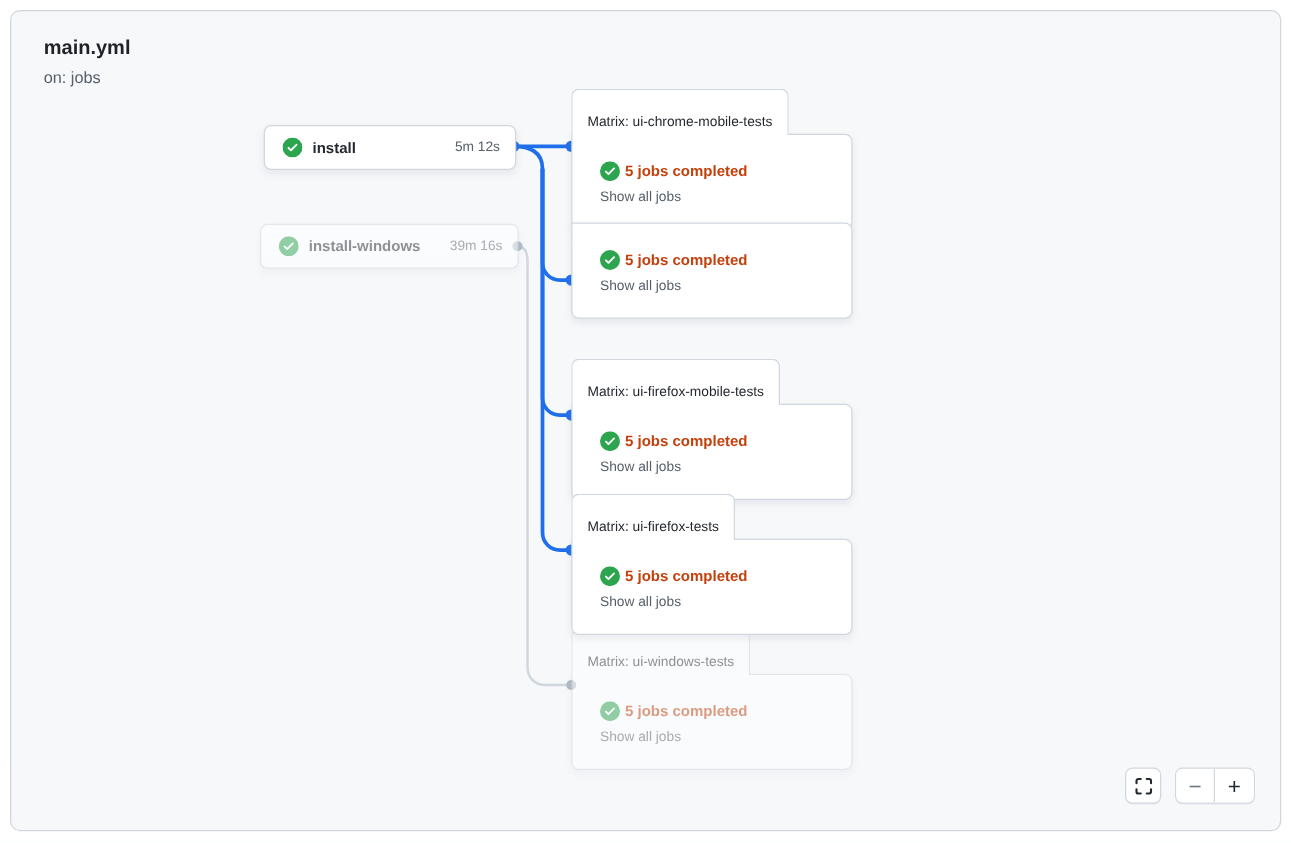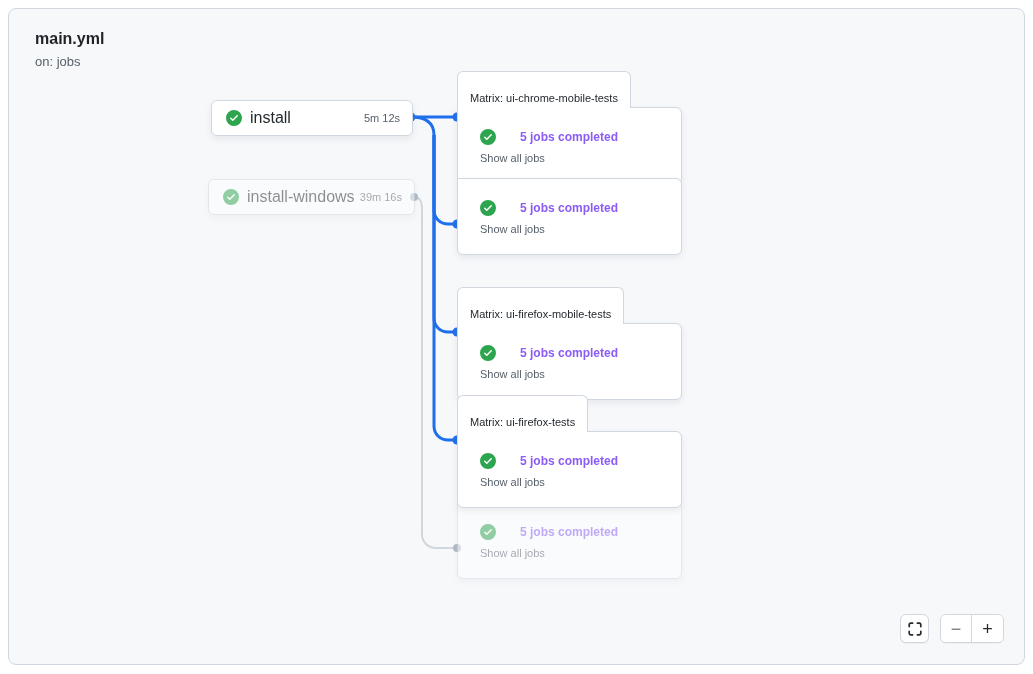--- a/index.html
+++ b/index.html
@@ -8,35 +8,35 @@
          border:1px solid #d0d7de;border-radius:8px;overflow:hidden;}
   .wf-header{position:absolute;left:26px;top:20px;}
   .wf-title{font-size:16px;font-weight:700;color:#1f2328;line-height:1.3;}
   .wf-trigger{font-size:13px;color:#57606a;margin-top:4px;}
 
   svg.edges{position:absolute;left:0;top:0;width:1015px;height:655px;pointer-events:none;}
 
   .job-node{position:absolute;height:36px;background:#ffffff;border:1px solid #d0d7de;border-radius:6px;
             box-shadow:0 3px 6px rgba(140,149,159,0.15);display:flex;align-items:center;
             padding:0 12px 0 14px;box-sizing:border-box;cursor:pointer;}
-  .job-node .job-label{font-size:16px;font-weight:400;color:#24292f;margin-left:8px;}
+  .job-node .job-label{font-size:12px;font-weight:700;color:#24292f;margin-left:8px;}
   .job-node .job-duration{margin-left:auto;font-size:11px;color:#57606a;}
   .node-install{left:202px;top:91px;width:202px;}
   .node-install-windows{left:199px;top:170px;width:207px;}
 
   .matrix-card{position:absolute;left:448px;width:225px;}
   .m1{top:62px;} .m2{top:170px;} .m3{top:278px;} .m4{top:386px;} .m5{top:494px;}
   .matrix-tab{position:relative;z-index:2;display:inline-block;background:#ffffff;
               border:1px solid #d0d7de;border-bottom:none;border-radius:6px 6px 0 0;
               padding:20px 12px 4px 12px;font-size:11px;color:#24292f;cursor:pointer;}
   .matrix-body{position:relative;z-index:1;margin-top:-1px;background:#ffffff;border:1px solid #d0d7de;
                border-radius:0 6px 6px 6px;height:77px;box-sizing:border-box;
                box-shadow:0 3px 6px rgba(140,149,159,0.15);padding:21px 0 0 22px;}
   .job-row{display:flex;align-items:center;}
-  .job-row .job-summary{font-size:12px;font-weight:700;color:#8b5cf6;margin-left:24px;}
+  .job-row .job-summary{font-size:12px;font-weight:700;color:#c2410c;margin-left:4px;}
   .show-all{display:inline-block;margin-top:7px;font-size:11px;color:#57606a;text-decoration:none;cursor:pointer;}
 
   .faded{opacity:0.5;}
 
   .check-icon{width:16px;height:16px;display:inline-block;flex:none;}
 
   .zoom-controls{position:absolute;right:20px;bottom:21px;display:flex;gap:11px;align-items:center;}
   .ctl-btn{width:29px;height:29px;background:#ffffff;border:1px solid #d0d7de;border-radius:6px;
            display:flex;align-items:center;justify-content:center;cursor:pointer;box-sizing:border-box;
            box-shadow:0 1px 0 rgba(31,35,40,0.04);}
@@ -137,20 +137,21 @@
           <svg class="check-icon" viewBox="0 0 16 16">
             <path fill="#2da44e" fill-rule="evenodd" d="M8 16A8 8 0 1 1 8 0a8 8 0 0 1 0 16Zm3.78-9.72a.75.75 0 0 0-1.06-1.06L6.75 9.19 5.28 7.72a.75.75 0 0 0-1.06 1.06l2 2a.75.75 0 0 0 1.06 0l4.5-4.5Z"></path>
           </svg>
           <span class="job-summary">5 jobs completed</span>
         </div>
         <a class="show-all">Show all jobs</a>
       </div>
     </div>
 
     <div class="matrix-card m5 faded">
+      <div class="matrix-tab">Matrix: ui-windows-tests</div>
       <div class="matrix-body">
         <div class="job-row">
           <svg class="check-icon" viewBox="0 0 16 16">
             <path fill="#2da44e" fill-rule="evenodd" d="M8 16A8 8 0 1 1 8 0a8 8 0 0 1 0 16Zm3.78-9.72a.75.75 0 0 0-1.06-1.06L6.75 9.19 5.28 7.72a.75.75 0 0 0-1.06 1.06l2 2a.75.75 0 0 0 1.06 0l4.5-4.5Z"></path>
           </svg>
           <span class="job-summary">5 jobs completed</span>
         </div>
         <a class="show-all">Show all jobs</a>
       </div>
     </div>

